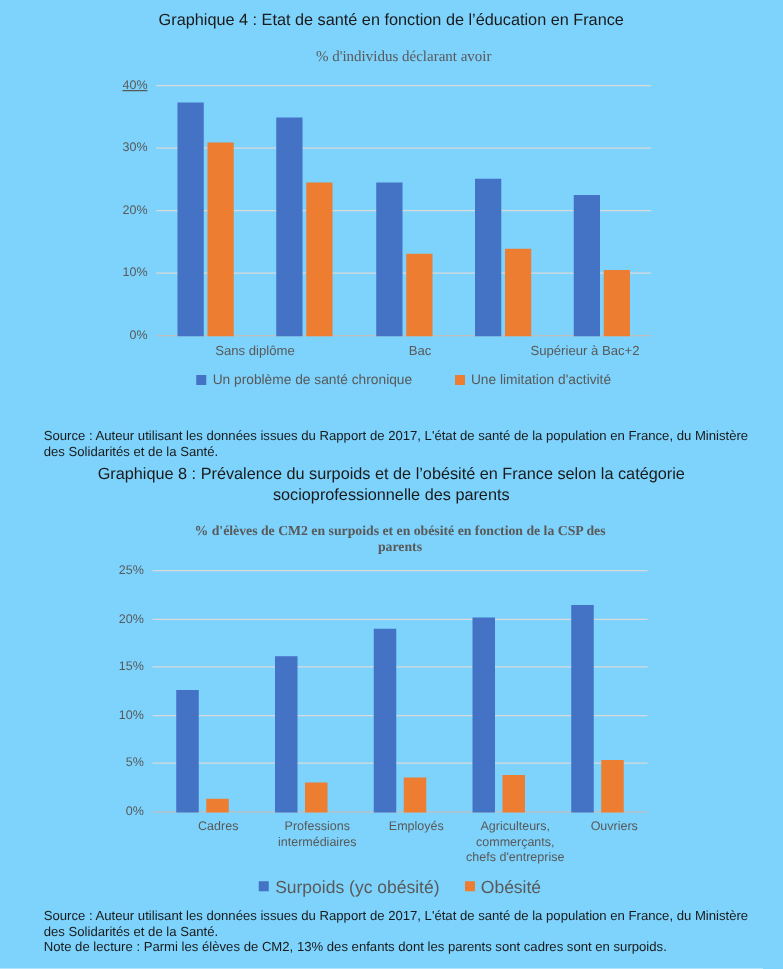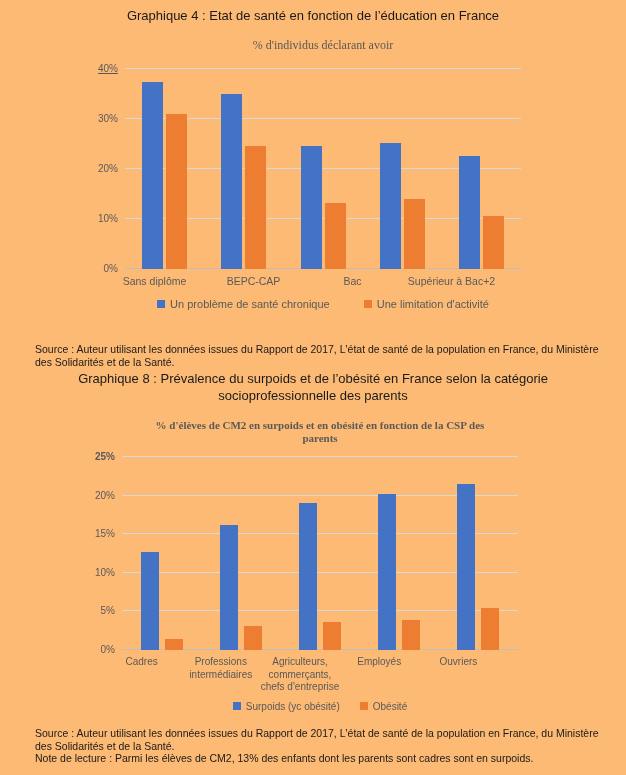--- a/index.html
+++ b/index.html
@@ -1,17 +1,17 @@
 <!DOCTYPE html>
 <html><head>
 <meta charset="utf-8">
 <style>
   html,body { margin:0; padding:0; background:#fff; }
   .page {
-    position:relative; width:626px; height:775px; background:#fdba74;
+    position:relative; width:626px; height:775px; background:#7dd3fc;
     font-family:"Liberation Sans", sans-serif; color:#000; overflow:hidden;
   }
   .heading { position:absolute; text-align:center; color:#1a1a1a; }
   .h1 { top:8px; left:0; width:626px; font-size:13px; line-height:15px; }
   .h2 { top:371px; left:43px; width:540px; font-size:13px; line-height:16.5px; }
   .source { position:absolute; left:35px; width:578px; font-size:10.5px; line-height:12.5px; color:#1a1a1a; }
   .source1 { top:343px; }
   .footer { position:absolute; left:35px; top:727px; width:578px; font-size:10.5px; line-height:12.5px; color:#1a1a1a; }
 
   .chart { position:absolute; }
@@ -38,27 +38,27 @@
     font-size:10px; line-height:12px; height:12px; color:#595959;
   }
 
   .groups { position:absolute; left:0; right:0; top:0; bottom:0; display:flex; }
   .group { flex:1 1 0; display:flex; align-items:flex-end; justify-content:center; }
   .chart1 .bar { width:21px; }
   .chart1 .bar + .bar { margin-left:3px; }
   .chart2 .bar { width:18px; }
   .chart2 .bar + .bar { margin-left:6px; }
 
-  .x-labels { display:flex; margin-left:20px; width:396px; color:#595959; }
+  .x-labels { display:flex; margin-left:53px; width:396px; color:#595959; }
   .xlabel { flex:1 1 0; text-align:center; font-size:10.5px; line-height:12.5px; padding-top:6px; }
   .chart2 .xlabel { font-size:10px; margin:0 -5px; }
 
   .legend { margin-left:40px; width:396px; display:flex; justify-content:center; align-items:center; color:#595959;text-align:right; }
   .chart1 .legend { margin-top:10px; gap:34px; font-size:11px; }
-  .chart2 .legend { margin-top:7px; gap:20px; font-size:10px; }
+  .chart2 .legend { margin-top:7px; gap:20px; font-size:14px; }
   .legend-item { display:inline-flex; align-items:center; gap:5px; }
   .legend-swatch { width:8px; height:8px; display:inline-block; flex:0 0 auto; }
 </style>
 </head>
 <body>
 
 <div class="page">
 
   <div class="heading h1">Graphique 4 : Etat de santé en fonction de l’éducation en France</div>
 
@@ -95,21 +95,20 @@
             </div>
             <div class="group">
               <div class="bar" style="height: 56.75%; background: rgb(68, 114, 196);"></div>
               <div class="bar" style="height: 26.75%; background: rgb(237, 125, 49);"></div>
             </div>
           </div>
         </div>
       </div>
       <div class="x-labels">
         <div class="xlabel">Sans diplôme</div>
-        <div class="xlabel">BEPC-CAP</div>
         <div class="xlabel">Bac</div>
         <div class="xlabel">Supérieur à Bac+2</div>
       </div>
       <div class="legend">
         <span class="legend-item">
           <span class="legend-swatch" style="background: rgb(68, 114, 196);"></span>
           <span class="legend-label">Un problème de santé chronique</span>
         </span>
         <span class="legend-item">
           <span class="legend-swatch" style="background: rgb(237, 125, 49);"></span>
@@ -130,21 +129,21 @@
           <div class="ytick" style="bottom: calc(0% - 6px);">0%</div>
           <div class="gridline" style="bottom: 20%;"></div>
           <div class="ytick" style="bottom: calc(20% - 6px);">5%</div>
           <div class="gridline" style="bottom: 40%;"></div>
           <div class="ytick" style="bottom: calc(40% - 6px);">10%</div>
           <div class="gridline" style="bottom: 60%;"></div>
           <div class="ytick" style="bottom: calc(60% - 6px);">15%</div>
           <div class="gridline" style="bottom: 80%;"></div>
           <div class="ytick" style="bottom: calc(80% - 6px);">20%</div>
           <div class="gridline" style="bottom: 100%;"></div>
-          <div class="ytick" style="bottom: calc(100% - 6px); font-weight: bold;">25%</div>
+          <div class="ytick" style="bottom: calc(100% - 6px);">25%</div>
           <div class="groups">
             <div class="group">
               <div class="bar" style="height: 50.8%; background: rgb(68, 114, 196);"></div>
               <div class="bar" style="height: 5.6%; background: rgb(237, 125, 49);"></div>
             </div>
             <div class="group">
               <div class="bar" style="height: 64.8%; background: rgb(68, 114, 196);"></div>
               <div class="bar" style="height: 12.4%; background: rgb(237, 125, 49);"></div>
             </div>
             <div class="group">
@@ -158,22 +157,22 @@
             <div class="group">
               <div class="bar" style="height: 86%; background: rgb(68, 114, 196);"></div>
               <div class="bar" style="height: 22%; background: rgb(237, 125, 49);"></div>
             </div>
           </div>
         </div>
       </div>
       <div class="x-labels">
         <div class="xlabel">Cadres</div>
         <div class="xlabel">Professions intermédiaires</div>
+        <div class="xlabel">Employés</div>
         <div class="xlabel">Agriculteurs, commerçants, chefs d'entreprise</div>
-        <div class="xlabel">Employés</div>
         <div class="xlabel">Ouvriers</div>
       </div>
       <div class="legend">
         <span class="legend-item">
           <span class="legend-swatch" style="background: rgb(68, 114, 196);"></span>
           <span class="legend-label">Surpoids (yc obésité)</span>
         </span>
         <span class="legend-item">
           <span class="legend-swatch" style="background: rgb(237, 125, 49);"></span>
           <span class="legend-label">Obésité</span>

